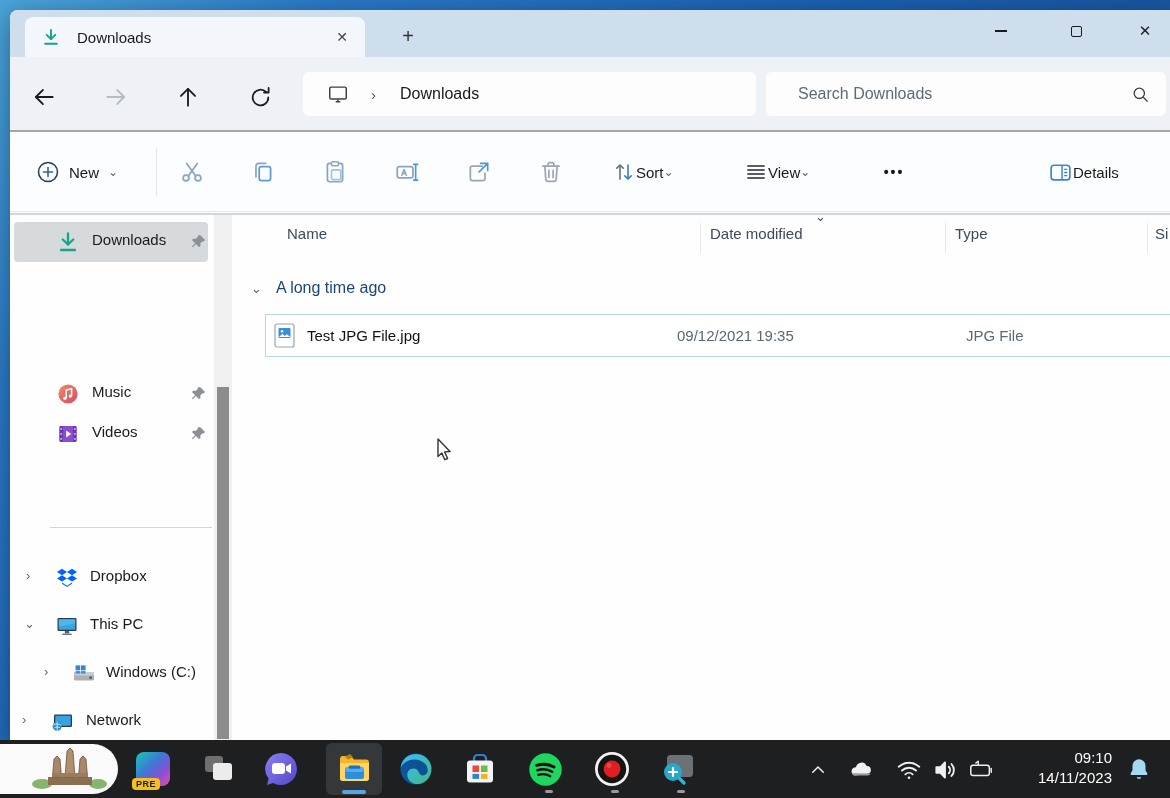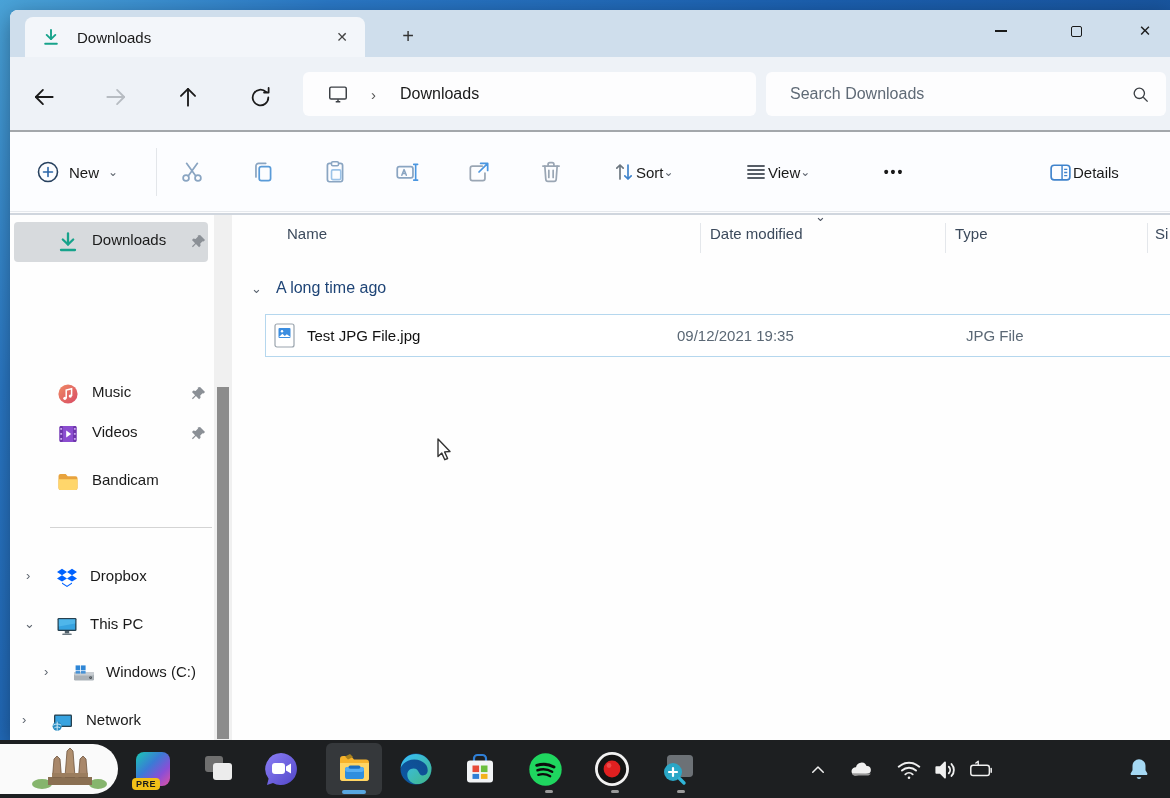--- a/index.html
+++ b/index.html
@@ -28,21 +28,21 @@
 
   #navbar { position:absolute; left:0; top:47px; width:100%; height:73px; background:#eef2f7; }
   .navbtn { position:absolute; top:26px; width:28px; height:28px; display:flex; align-items:center; justify-content:center; }
   #crumbbox { position:absolute; left:293px; top:15px; width:453px; height:44px; background:#fdfdfe;
     border-radius:6px; display:flex; align-items:center; }
   #crumbbox .mon { margin-left:24px; width:22px; height:22px; }
   #crumbbox .sep { margin-left:22px; font-size:15px; color:#555; }
   #crumbbox .loc { margin-left:24px; font-size:16px; color:#1a1a1a; }
   #searchbox { position:absolute; left:756px; top:15px; width:400px; height:44px; background:#fdfdfe;
     border-radius:6px; display:flex; align-items:center; }
-  #searchbox input { flex:1; border:none; outline:none; background:transparent; margin-left:24px;
+  #searchbox input { flex:1; border:none; outline:none; background:transparent; margin-left:32px;
     font-size:16px; color:#333; font-family:inherit; }
   #searchbox input::placeholder { color:#5f6a76; }
   #searchbox .sic { margin-right:16px; width:19px; height:19px; }
   #navline { position:absolute; left:0; top:120px; width:100%; height:2px; background:#a3a7ab; }
 
   #toolbar { position:absolute; left:0; top:122px; width:100%; height:80px; background:#fcfdff;
     border-bottom:1px solid #e6e9ed; }
   #newbtn { position:absolute; left:16px; top:18px; height:44px; padding:0 10px; display:flex; align-items:center;
     gap:9px; border-radius:4px; }
   #newbtn .nlabel { font-size:15px; color:#1a1a1a; }
@@ -298,27 +298,20 @@
               <rect x="17.9" y="6" width="1.8" height="1.8" fill="#c9a6ee"></rect>
               <rect x="17.9" y="11" width="1.8" height="1.8" fill="#c9a6ee"></rect>
               <rect x="17.9" y="16" width="1.8" height="1.8" fill="#c9a6ee"></rect>
               <path d="M10.2 8.6l5 3.4-5 3.4z" fill="#fff"></path>
             </svg>
           <span class="slabel">Videos</span>
           <svg class="pin" viewBox="0 0 24 24" fill="#8b9096">
               <path d="M14.2 2.8l7 7-2.1 2.1-1.2-.4-3.4 3.4.4 3-2.1 2.1-4.4-4.4L4 20l-1.2-1.2 4.4-4.4L2.8 10l2.1-2.1 3 .4 3.4-3.4-.4-1.2z"></path>
             </svg>
         </div>
-        <div class="sitem" style="top:245px">
-          <svg class="sic" viewBox="0 0 24 24">
-              <path d="M2.5 6a2 2 0 0 1 2-2h5.2l2 2.2h7.8a2 2 0 0 1 2 2V18a2 2 0 0 1-2 2h-15a2 2 0 0 1-2-2z" fill="#e8a33d"></path>
-              <path d="M2.5 9.2h19V18a2 2 0 0 1-2 2h-15a2 2 0 0 1-2-2z" fill="#ffd66b"></path>
-            </svg>
-          <span class="slabel">Bandicam</span>
-        </div>
 
         <div class="sdivider"></div>
 
         <div class="titem" style="top:341px">
           <span class="exp" style="left:16px">›</span>
           <svg class="sic" style="left:45px" viewBox="0 0 24 24" fill="#0062ff">
               <path d="M7 2.8l5 3.2-5 3.2-5-3.2zM17 2.8l5 3.2-5 3.2-5-3.2zM2 12.4l5-3.2 5 3.2-5 3.2zM17 9.2l5 3.2-5 3.2-5-3.2zM7 16.6l5 3.2 5-3.2v1.1l-5 3.2-5-3.2z"></path>
             </svg>
           <span class="slabel" style="left:80px">Dropbox</span>
         </div>
@@ -531,18 +524,22 @@
         </svg>
     </div>
     <div class="tricon" style="left:968px">
       <svg width="28" height="28" viewBox="0 0 28 28" fill="none" stroke="#f0f0f0" stroke-width="1.6" stroke-linecap="round" stroke-linejoin="round">
           <rect x="3" y="9" width="20" height="11" rx="2.5"></rect>
           <path d="M25 12.5v4"></path>
           <path d="M8.5 6.5l2.5-2 0 4" stroke-width="1.5"></path>
           <path d="M11 4.6a6 6 0 0 1 1.8 0" opacity="0"></path>
         </svg>
     </div>
+    <div id="clock">
+      <div>09:10</div>
+      <div>14/11/2023</div>
+    </div>
     <svg id="bell" viewBox="0 0 24 24">
         <path d="M12 3a6 6 0 0 1 6 6v4.2l1.6 2.8a1 1 0 0 1-.9 1.5H5.3a1 1 0 0 1-.9-1.5L6 13.2V9a6 6 0 0 1 6-6z" fill="#a5d8f3"></path>
         <path d="M9.8 19.5a2.3 2.3 0 0 0 4.4 0z" fill="#a5d8f3"></path>
       </svg>
   </div>
 </div>
 
 </body></html>

